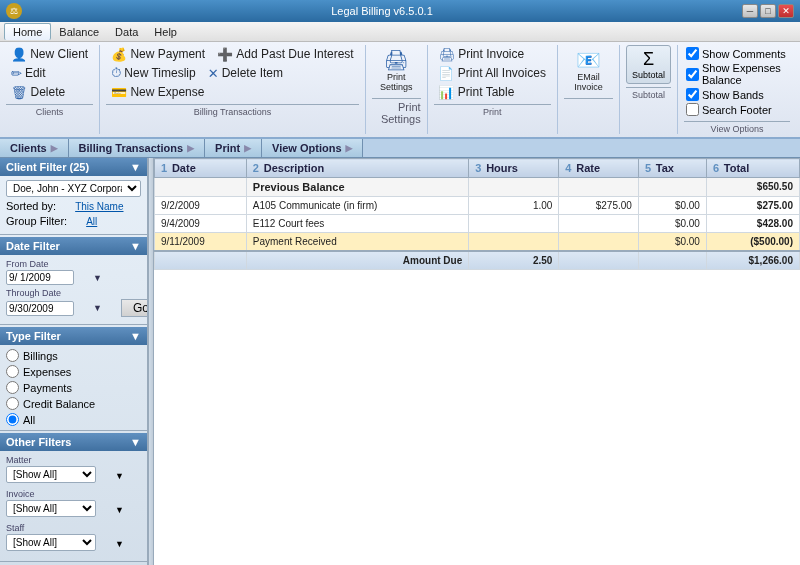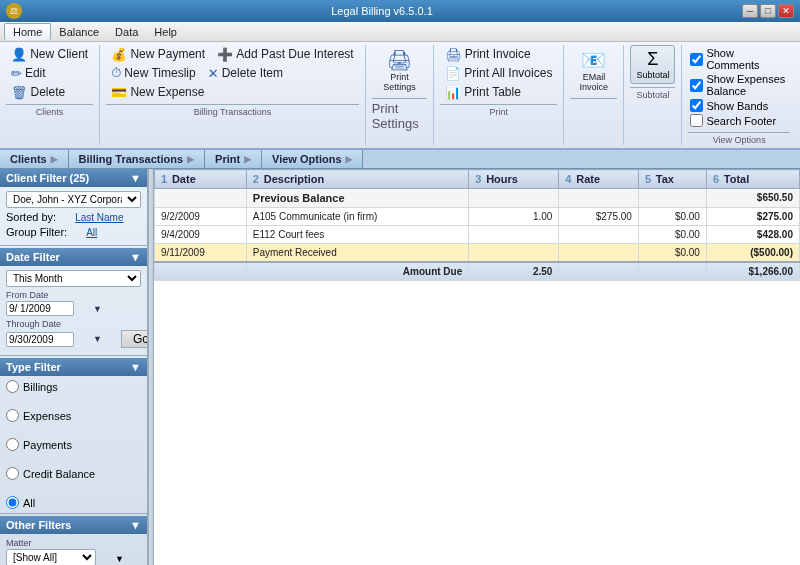--- a/index.html
+++ b/index.html
@@ -147,21 +147,21 @@
     .filter-row { display: flex; gap: 19px; align-items: center; margin-bottom: 3px; font-size: 10px; }
     .filter-link { color: #0055aa; cursor: pointer; text-decoration: underline; font-size: 10px; }
     .date-input {
       border: 1px solid #9ab; background: white; padding: 1px 2px;
       border-radius: 2px; width: 68px; font-size: 10px;
     }
     .go-btn {
       background: linear-gradient(to bottom, #e8e8e8, #d0d0d0);
       border: 1px solid #9ab; padding: 1px 11px; cursor: pointer; border-radius: 0; font-size: 12px;
     }
-    .radio-group { display: flex; flex-direction: column; gap: 16px; padding: 4px 6px; }
+    .radio-group { display: flex; flex-direction: column; gap: 3px; padding: 4px 6px; }
     .radio-item { display: flex; align-items: center; gap: 4px; font-size: 10px; cursor: pointer; }
 
     
     .right-panel {
       flex: 1;
       display: flex;
       flex-direction: column;
       background: white;
       overflow: hidden;
     }
@@ -298,21 +298,21 @@
       </div>
     </div>
     <div style="font-size:9px;color:#556;text-align:center;margin-top:2px;border-top:1px solid #9ab;padding-top:2px;">Billing Transactions</div>
   </div>
 
   <div class="ribbon-group">
     <div class="ribbon-large-btn">
       <span class="ribbon-large-btn-icon">🖨</span>
       <span class="ribbon-large-btn-text">Print<br>Settings</span>
     </div>
-    <div style="font-size:13px;color:#556;text-align:left;margin-top:2px;border-top:1px solid #9ab;padding-top:2px;">Print Settings</div>
+    <div style="font-size:11px;color:#556;text-align:right;margin-top:2px;border-top:1px solid #9ab;padding-top:2px;">Print Settings</div>
   </div>
 
   <div class="ribbon-group">
     <div class="ribbon-row">
       <div class="ribbon-btn">
         <span class="ribbon-btn-icon">🖨</span>
         <span class="ribbon-btn-text">Print Invoice</span>
       </div>
     </div>
     <div class="ribbon-row">
@@ -396,38 +396,35 @@
       <div class="filter-header">
         <span>Client Filter (25)</span>
         <span>▼</span>
       </div>
       <div class="filter-content">
         <select class="filter-select">
           <option>Doe, John - XYZ Corporatio...</option>
         </select>
         <div class="filter-row">
           <span>Sorted by:</span>
-          <span class="filter-link">Last Name</span>
+          <span class="filter-link">This Name</span>
         </div>
         <div class="filter-row">
           <span>Group Filter:</span>
           <span class="filter-link">All</span>
         </div>
       </div>
     </div>
 
     <div class="filter-section">
       <div class="filter-header">
         <span>Date Filter</span>
         <span>▼</span>
       </div>
       <div class="filter-content">
-        <select class="filter-select">
-          <option>This Month</option>
-        </select>
         <div class="filter-label">From Date</div>
         <div class="filter-row">
           <input class="date-input" type="text" value="9/ 1/2009" style="">
           <span style="font-size:9px;cursor:pointer;color:#335;">▼</span>
         </div>
         <div class="filter-label">Through Date</div>
         <div class="filter-row">
           <input class="date-input" type="text" value="9/30/2009" style="">
           <span style="font-size:9px;cursor:pointer;color:#335;">▼</span>
           <button class="go-btn">Go</button>

